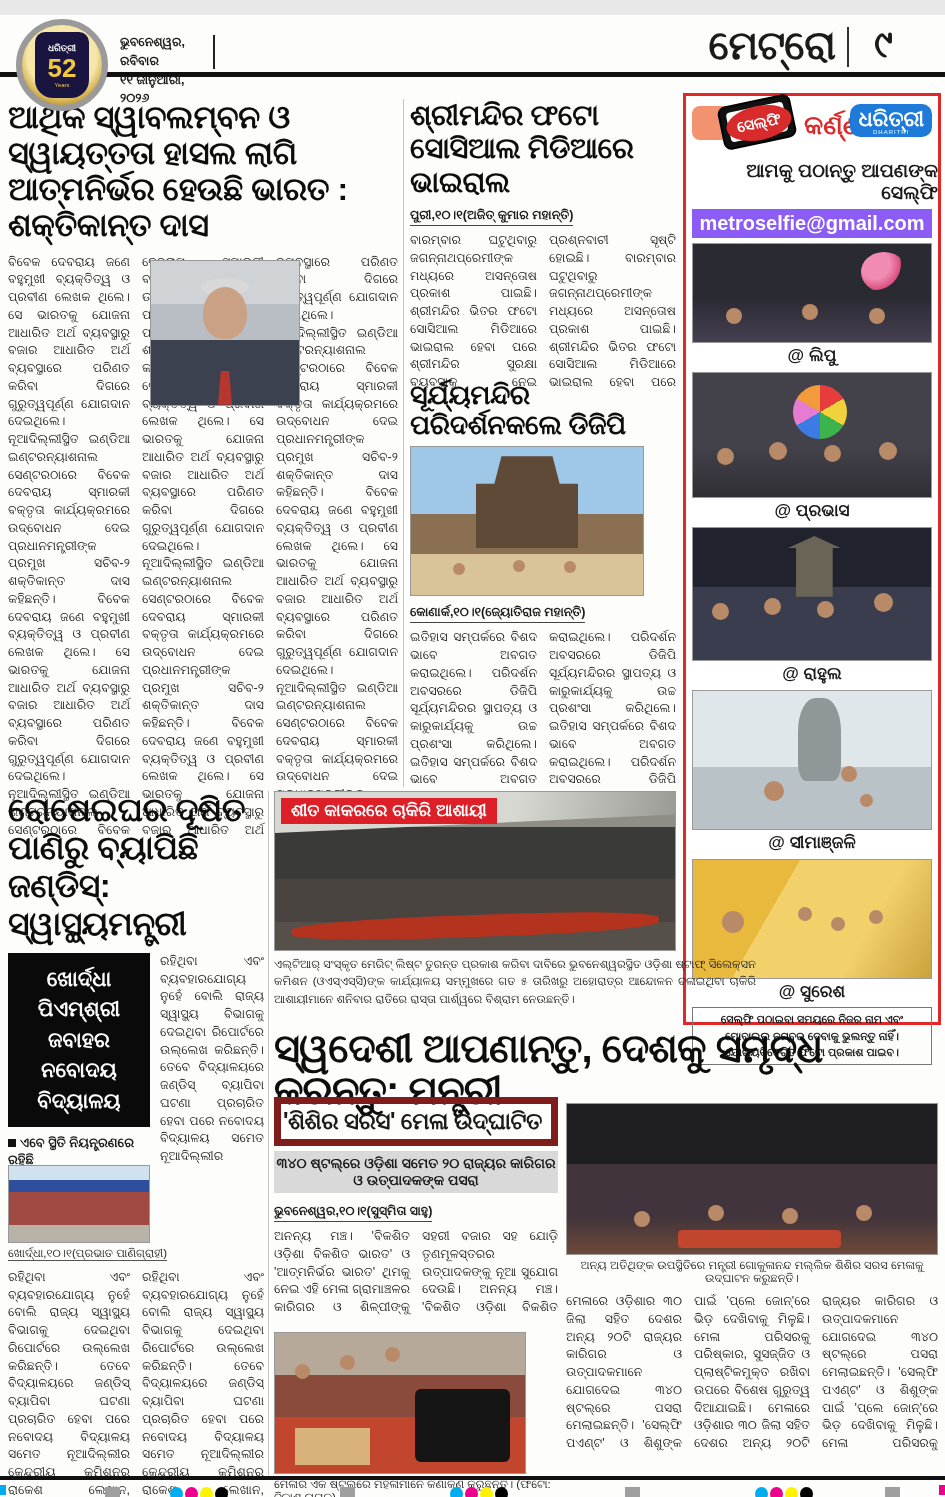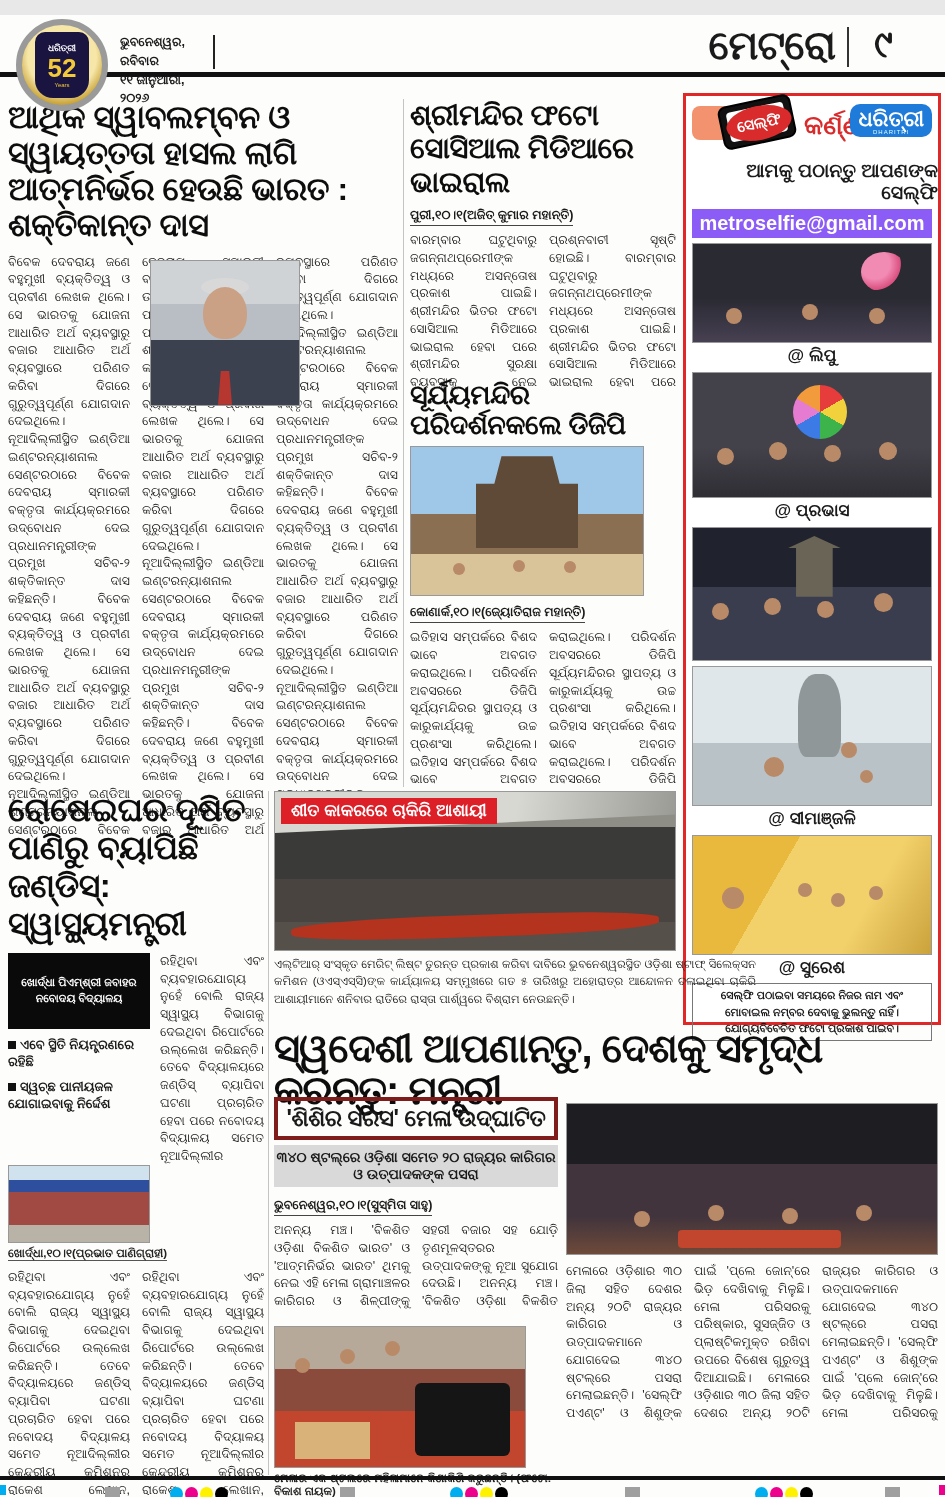--- a/index.html
+++ b/index.html
@@ -24,21 +24,21 @@
   .pageno { position:absolute; right:52px; top:8px; font-size:38px; font-weight:bold; }
 
   
   .art { position:absolute; }
   .hl { font-weight:bold; color:#0d0d0d; letter-spacing:-0.5px; }
   .byline { font-size:12.5px; font-weight:bold; border-bottom:1px solid #444; display:inline-block; padding-bottom:2px; }
   .body-txt { font-size:12.5px; line-height:1.42; text-align:justify; color:#222; }
   .cols2 { column-count:2; column-gap:12px; }
   .cols3 { column-count:3; column-gap:12px; }
   .vrule { position:absolute; width:1px; background:#c4c4c4; }
-  .caption { font-size:11.5px; font-weight:bold; color:#222; }
+  .caption { font-size:11.5px; font-weight:normal; color:#222; }
 
   
   .ph { position:relative; border:1px solid #999; overflow:hidden; }
   .ph-das { background:linear-gradient(180deg,#cfd3d6 0 30%,#b9bec4 30% 55%,#3c4150 55% 100%); }
   .ph-das .face { position:absolute; left:50%; top:18%; width:44px; height:52px; transform:translateX(-50%); border-radius:50% 50% 45% 45%; background:#caa184; }
   .ph-das .hair { position:absolute; left:50%; top:12%; width:48px; height:18px; transform:translateX(-50%); border-radius:50%; background:#d8d8d8; }
   .ph-das .tie { position:absolute; left:50%; bottom:0; width:14px; height:34px; transform:translateX(-50%); background:#b6372f; clip-path:polygon(20% 0,80% 0,100% 100%,0 100%); }
   .ph-konark { background:linear-gradient(180deg,#9ec7e8 0 45%,#8a6f52 45% 72%,#d9c49a 72% 100%); }
   .ph-konark .temple { position:absolute; left:28%; top:6%; width:44%; height:62%; background:#5e4a36; clip-path:polygon(0 100%,0 30%,18% 30%,25% 0,75% 0,82% 30%,100% 30%,100% 100%); }
   .ph-protest { background:linear-gradient(180deg,#8e8e86 0 22%,#3a3a38 22% 55%,#4a4440 55% 82%,#55504a 82% 100%); }
@@ -70,26 +70,26 @@
   .dharitri-chip { position:absolute; right:6px; top:8px; background:#1f7bd9; color:#fff; border-radius:10px; padding:4px 8px 2px; text-align:center; }
   .dharitri-chip .big { font-size:21px; font-weight:bold; line-height:1; }
   .dharitri-chip .sm { font-size:6px; letter-spacing:1px; color:#dff; }
   .selfie-tag { text-align:right; font-size:19px; font-weight:bold; margin-top:2px; }
   .email-bar { margin:5px 6px; background:#8b5cf6; color:#fff; text-align:center; font-size:20px; font-weight:bold; padding:3px 0; }
   .sph { margin:5px 6px 0; }
   .sph-cap { text-align:center; font-size:17px; font-weight:bold; padding:3px 0 1px; }
   .selfie-note { margin:4px 6px; border:1px solid #777; font-size:11px; font-weight:bold; text-align:center; line-height:1.5; padding:3px 4px; }
 
   
-  .blackbox { background:#0a0a0a; color:#fff; font-weight:bold; font-size:11px; text-align:center; line-height:1.45; padding:22px 4px; }
+  .blackbox { background:#0a0a0a; color:#fff; font-weight:bold; font-size:21px; text-align:center; line-height:1.45; padding:11px 4px; }
   .bullet { font-size:13px; font-weight:bold; line-height:1.35; margin-top:7px; }
   .bullet .sq { display:inline-block; width:8px; height:8px; background:#111; margin-right:4px; }
 
   
-  .subhead-box { border:4px solid #7f1d1d; font-size:23px; font-weight:bold; text-align:center; padding:4px 2px; letter-spacing:-0.5px; }
+  .subhead-box { border:7px solid #7f1d1d; font-size:23px; font-weight:bold; text-align:left; padding:4px 2px; letter-spacing:-0.5px; }
   .strap { background:#d9d9d9; font-size:14px; font-weight:bold; text-align:center; padding:4px 2px; margin-top:5px; }
   .redlabel { position:absolute; left:6px; top:6px; background:#dd1f28; color:#fff; font-size:17px; font-weight:bold; padding:3px 10px; }
 
   
   .botrule { position:absolute; left:0; top:1461px; width:945px; height:4px; background:#111; }
   .regsq { position:absolute; top:1472px; width:15px; height:15px; background:#9f9f9f; }
   .dots { position:absolute; top:1472px; display:flex; gap:2px; }
   .dots i { width:13px; height:14px; border-radius:50%; display:block; }
   .tickL { position:absolute; left:0; top:1470px; width:6px; height:10px; background:#00aeef; }
   .tickR { position:absolute; right:0; top:1470px; width:6px; height:10px; background:#ec008c; }
@@ -182,20 +182,21 @@
     </div>
     <div class="sph-cap">@ ପ୍ରଭାସ</div>
 
     <div class="ph ph-temple-night sph" style="height:134px;">
       <div class="gopura"></div>
       <i class="facec" style="left:8%; bottom:30%; width:17px; height:17px;"></i>
       <i class="facec" style="left:30%; bottom:34%; width:17px; height:17px;"></i>
       <i class="facec" style="left:52%; bottom:32%; width:17px; height:17px;"></i>
       <i class="facec" style="left:76%; bottom:36%; width:19px; height:19px;"></i>
     </div>
+    <div class="sph-cap">@ ରାହୁଲ</div>
 
     <div class="ph ph-shiva sph" style="height:140px;">
       <div class="statue"></div>
       <i class="facec" style="left:30%; bottom:20%; width:20px; height:20px;"></i>
       <i class="facec" style="left:62%; bottom:34%; width:16px; height:16px;"></i>
       <i class="facec" style="left:70%; bottom:16%; width:13px; height:13px;"></i>
     </div>
     <div class="sph-cap">@ ସୀମାଞ୍ଜଳି</div>
 
     <div class="ph ph-yellow sph" style="height:120px;">
@@ -253,20 +254,21 @@
   </div>
 
   <div class="art" style="left:566px; top:1088px; width:372px;">
     <div class="ph ph-stage" style="width:372px; height:152px;">
       <i class="facec" style="left:18%; bottom:18%; width:16px; height:16px;"></i>
       <i class="facec" style="left:38%; bottom:22%; width:16px; height:16px;"></i>
       <i class="facec" style="left:58%; bottom:20%; width:16px; height:16px;"></i>
       <i class="facec" style="left:78%; bottom:22%; width:16px; height:16px;"></i>
       <div style="position:absolute; left:30%; bottom:4%; width:44%; height:12%; background:#c2452e; border-radius:4px;"></div>
     </div>
+    <div class="caption" style="margin-top:4px; text-align:center;">ଅନ୍ୟ ଅତିଥିଙ୍କ ଉପସ୍ଥିତିରେ ମନ୍ତ୍ରୀ ଗୋକୁଳାନନ୍ଦ ମଲ୍ଲିକ ଶିଶିର ସରସ ମେଳାକୁ ଉଦ୍‌ଘାଟନ କରୁଛନ୍ତି।</div>
     <div class="body-txt cols3" style="height:176px; overflow:hidden; margin-top:8px;">ମେଳାରେ ଓଡ଼ିଶାର ୩୦ ଜିଲା ସହିତ ଦେଶର ଅନ୍ୟ ୨୦ଟି ରାଜ୍ୟର କାରିଗର ଓ ଉତ୍ପାଦକମାନେ ଯୋଗଦେଇ ୩୪୦ ଷ୍ଟଲ୍‌ରେ ପସରା ମେଲାଇଛନ୍ତି। 'ସେଲ୍ଫି ପଏଣ୍ଟ' ଓ ଶିଶୁଙ୍କ ପାଇଁ 'ପ୍ଲେ ଜୋନ୍'ରେ ଭିଡ଼ ଦେଖିବାକୁ ମିଳୁଛି। ମେଳା ପରିସରକୁ ପରିଷ୍କାର, ସୁସଜ୍ଜିତ ଓ ପ୍ଲାଷ୍ଟିକମୁକ୍ତ ରଖିବା ଉପରେ ବିଶେଷ ଗୁରୁତ୍ୱ ଦିଆଯାଇଛି। ମେଳାରେ ଓଡ଼ିଶାର ୩୦ ଜିଲା ସହିତ ଦେଶର ଅନ୍ୟ ୨୦ଟି ରାଜ୍ୟର କାରିଗର ଓ ଉତ୍ପାଦକମାନେ ଯୋଗଦେଇ ୩୪୦ ଷ୍ଟଲ୍‌ରେ ପସରା ମେଲାଇଛନ୍ତି। 'ସେଲ୍ଫି ପଏଣ୍ଟ' ଓ ଶିଶୁଙ୍କ ପାଇଁ 'ପ୍ଲେ ଜୋନ୍'ରେ ଭିଡ଼ ଦେଖିବାକୁ ମିଳୁଛି। ମେଳା ପରିସରକୁ ପରିଷ୍କାର, ସୁସଜ୍ଜିତ ଓ ପ୍ଲାଷ୍ଟିକମୁକ୍ତ ରଖିବା ଉପରେ ବିଶେଷ ଗୁରୁତ୍ୱ ଦିଆଯାଇଛି। ମେଳାରେ ଓଡ଼ିଶାର ୩୦ ଜିଲା ସହିତ ଦେଶର ଅନ୍ୟ ୨୦ଟି ରାଜ୍ୟର କାରିଗର ଓ ଉତ୍ପାଦକମାନେ ଯୋଗଦେଇ ୩୪୦ ଷ୍ଟଲ୍‌ରେ ପସରା ମେଲାଇଛନ୍ତି। 'ସେଲ୍ଫି ପଏଣ୍ଟ' ଓ ଶିଶୁଙ୍କ ପାଇଁ 'ପ୍ଲେ ଜୋନ୍'ରେ ଭିଡ଼ ଦେଖିବାକୁ ମିଳୁଛି। ମେଳା ପରିସରକୁ ପରିଷ୍କାର, ସୁସଜ୍ଜିତ ଓ ପ୍ଲାଷ୍ଟିକମୁକ୍ତ ରଖିବା ଉପରେ ବିଶେଷ ଗୁରୁତ୍ୱ ଦିଆଯାଇଛି। ମେଳାରେ ଓଡ଼ିଶାର ୩୦ ଜିଲା ସହିତ ଦେଶର ଅନ୍ୟ ୨୦ଟି ରାଜ୍ୟର କାରିଗର ଓ ଉତ୍ପାଦକମାନେ ଯୋଗଦେଇ ୩୪୦ ଷ୍ଟଲ୍‌ରେ ପସରା ମେଲାଇଛନ୍ତି। 'ସେଲ୍ଫି ପଏଣ୍ଟ' ଓ ଶିଶୁଙ୍କ ପାଇଁ 'ପ୍ଲେ ଜୋନ୍'ରେ ଭିଡ଼ ଦେଖିବାକୁ ମିଳୁଛି। ମେଳା ପରିସରକୁ ପରିଷ୍କାର, ସୁସଜ୍ଜିତ ଓ ପ୍ଲାଷ୍ଟିକମୁକ୍ତ ରଖିବା ଉପରେ ବିଶେଷ ଗୁରୁତ୍ୱ ଦିଆଯାଇଛି।</div>
   </div>
 
   <div class="botrule"></div>
   <div class="tickL"></div>
   <div class="tickR"></div>
   <div class="regsq" style="left:105px;"></div>
   <div class="regsq" style="left:340px;"></div>
   <div class="regsq" style="left:625px;"></div>
   <div class="regsq" style="left:885px;"></div>

